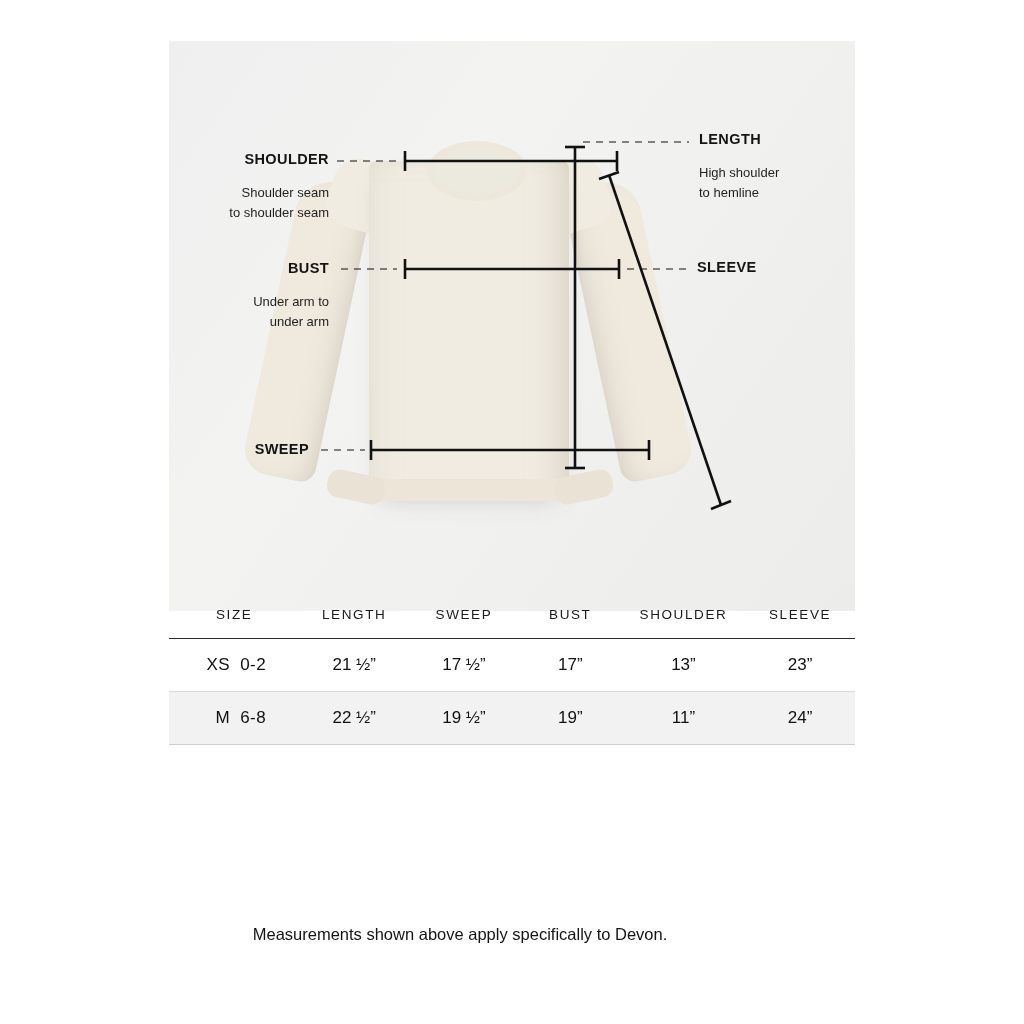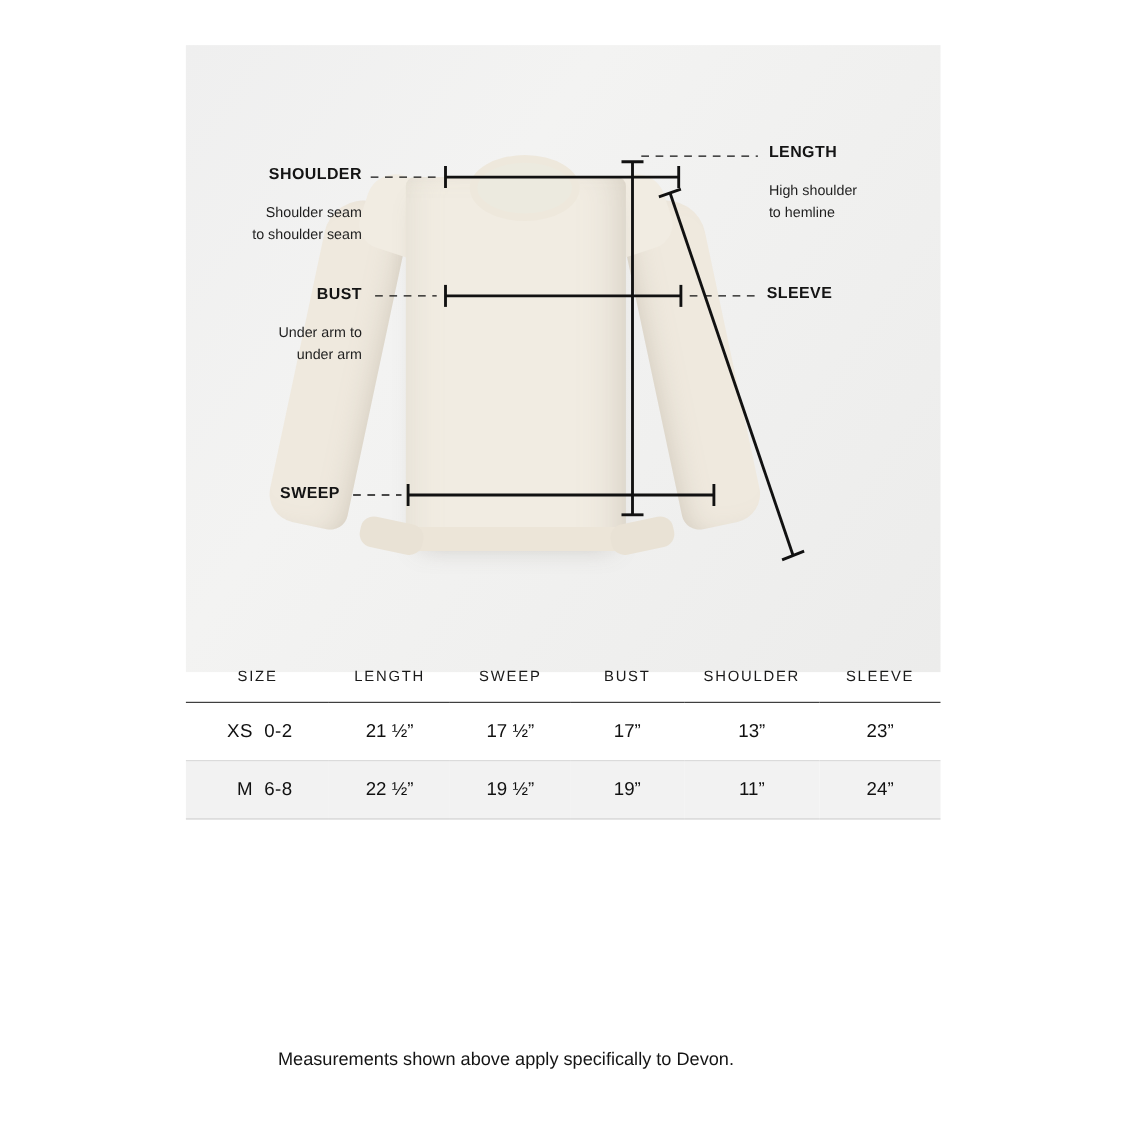--- a/index.html
+++ b/index.html
@@ -176,21 +176,21 @@
   }
   table.size-table tbody tr:nth-child(even) { background: #f2f2f2; }
   table.size-table tbody tr:last-child td { border-bottom: 1px solid #cfcfcf; }
   td.size-cell { letter-spacing: 0.5px; }
   td.size-cell .sz { display:inline-block; min-width: 28px; text-align:right; }
   td.size-cell .ag { display:inline-block; margin-left: 10px; }
 
   .footnotes {
     position: absolute;
     left: 0;
-    top: 954px;
+    top: 925px;
     width: 920px;
     text-align: center;
   }
   .foot-main {
     font-size: 16.5px;
     color: #141414;
   }
   .foot-sub {
     font-size: 14.5px;
     color: #3a3a3a;

